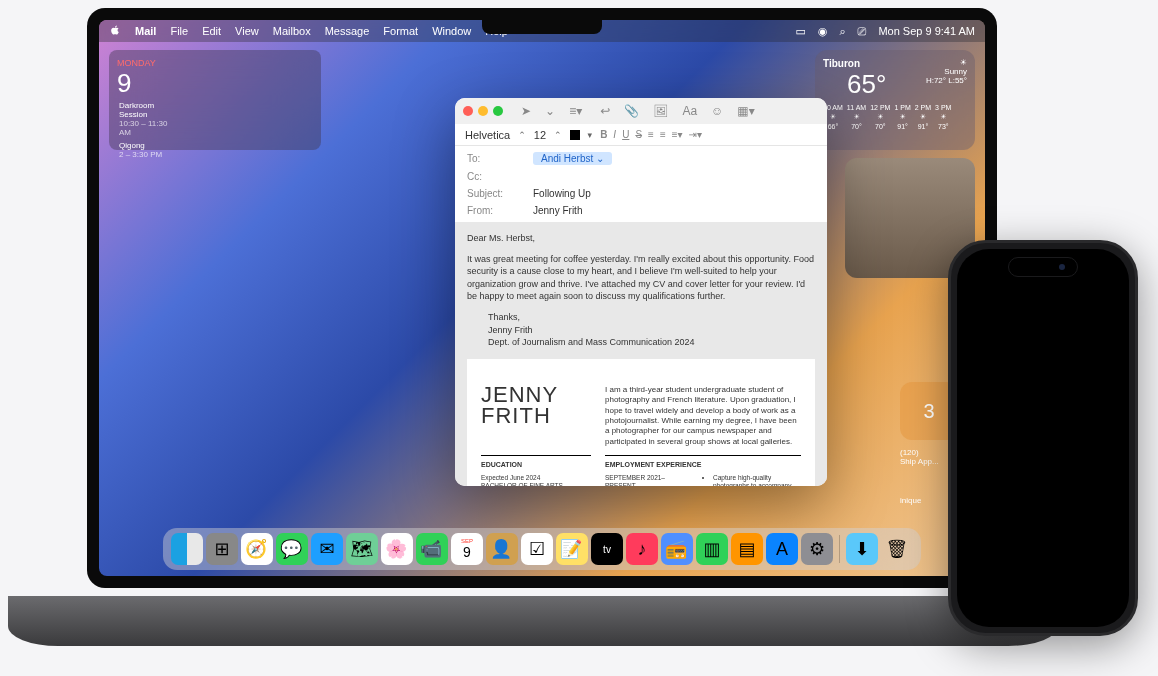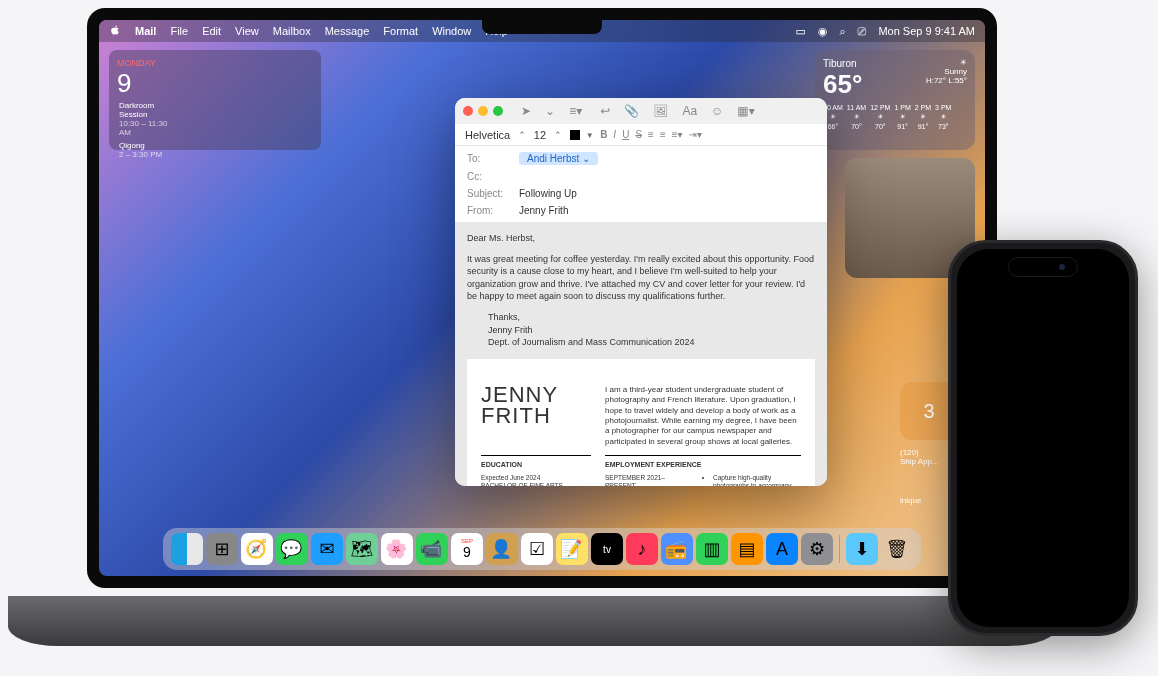--- a/index.html
+++ b/index.html
@@ -25,43 +25,43 @@
     .cal-day { font-size: 9px; color: #ff6b6b; }
     .cal-num { font-size: 26px; font-weight: 300; }
     .cal-events { font-size: 8px; display: flex; flex-direction: column; gap: 2px; }
     .cal-event { padding: 2px 4px; background: rgba(255,255,255,0.1); border-radius: 3px; border-left: 2px solid #b57edc; }
     .cal-event.red { border-left-color: #ff6b6b; }
     .cal-event.green { border-left-color: #6bcf6b; }
     .cal-session { font-size: 8px; padding: 2px; }
     
     
     .weather-widget { position: absolute; right: 10px; top: 30px; width: 160px; height: 100px; background: rgba(100,90,110,0.4); border-radius: 12px; padding: 8px; color: #fff; backdrop-filter: blur(20px); }
-    .weather-loc { font-size: 10px; }
-    .weather-temp { font-size: 26px; font-weight: 700; }
+    .weather-loc { font-size: 10px; font-weight: bold; }
+    .weather-temp { font-size: 26px; font-weight: 400; margin-left: 24px; }
     .weather-cond { font-size: 8px; text-align: right; }
     .weather-forecast { display: flex; gap: 4px; font-size: 7px; margin-top: 4px; }
     .weather-hour { display: flex; flex-direction: column; align-items: center; gap: 2px; }
     
     
     .mail-window { position: absolute; left: 356px; top: 78px; width: 372px; height: 388px; background: #fff; border-radius: 10px; box-shadow: 0 20px 60px rgba(0,0,0,0.4); overflow: hidden; display: flex; flex-direction: column; font-size: 10px; }
     .mail-titlebar { height: 26px; background: #f0f0f0; display: flex; align-items: center; padding: 0 8px; gap: 6px; }
     .traffic-lights { display: flex; gap: 5px; }
     .tl { width: 10px; height: 10px; border-radius: 50%; }
     .tl.red { background: #ff5f57; }
     .tl.yellow { background: #febc2e; }
     .tl.green { background: #28c840; }
     .mail-toolbar-icons { display: flex; gap: 14px; margin-left: 12px; color: #888; font-size: 12px; align-items: center; }
     
     .mail-formatbar { height: 22px; background: #fff; border-bottom: 1px solid #e5e5e5; display: flex; align-items: center; padding: 0 10px; gap: 8px; color: #666; font-size: 9px; }
     .fmt-select { font-size: 11px; color: #333; }
     .fmt-color { width: 10px; height: 10px; background: #000; }
     .fmt-icons { display: flex; gap: 6px; color: #888; font-size: 10px; }
     
     .mail-headers { padding: 6px 12px; display: flex; flex-direction: column; gap: 6px; background: #fff; }
-    .mail-header-row { display: flex; gap: 10px; align-items: center; font-size: 10px; }
+    .mail-header-row { display: flex; gap: 24px; align-items: center; font-size: 10px; }
     .mail-header-label { width: 42px; color: #888; }
     .mail-token { background: #d0e5ff; color: #2165c9; padding: 1px 8px; border-radius: 3px; font-size: 10px; }
     .mail-header-value { color: #333; }
     
     .rewrite-bar { position: absolute; left: 432px; top: 196px; width: 238px; height: 22px; background: #f5f5f5; border: 1px solid #d0d0d0; border-radius: 6px; display: flex; align-items: center; padding: 0 6px; gap: 6px; font-size: 10px; box-shadow: 0 2px 8px rgba(0,0,0,0.15); z-index: 50; }
     .rewrite-btn { padding: 2px 8px; color: #666; }
     .rewrite-done { background: #0a7aff; color: #fff; padding: 2px 10px; border-radius: 4px; margin-left: auto; }
     
     .mail-body { flex: 1; background: #e8e8e8; padding: 10px 12px; font-size: 9px; line-height: 1.4; color: #333; overflow: hidden; }
     .mail-body-text { margin-bottom: 8px; }

